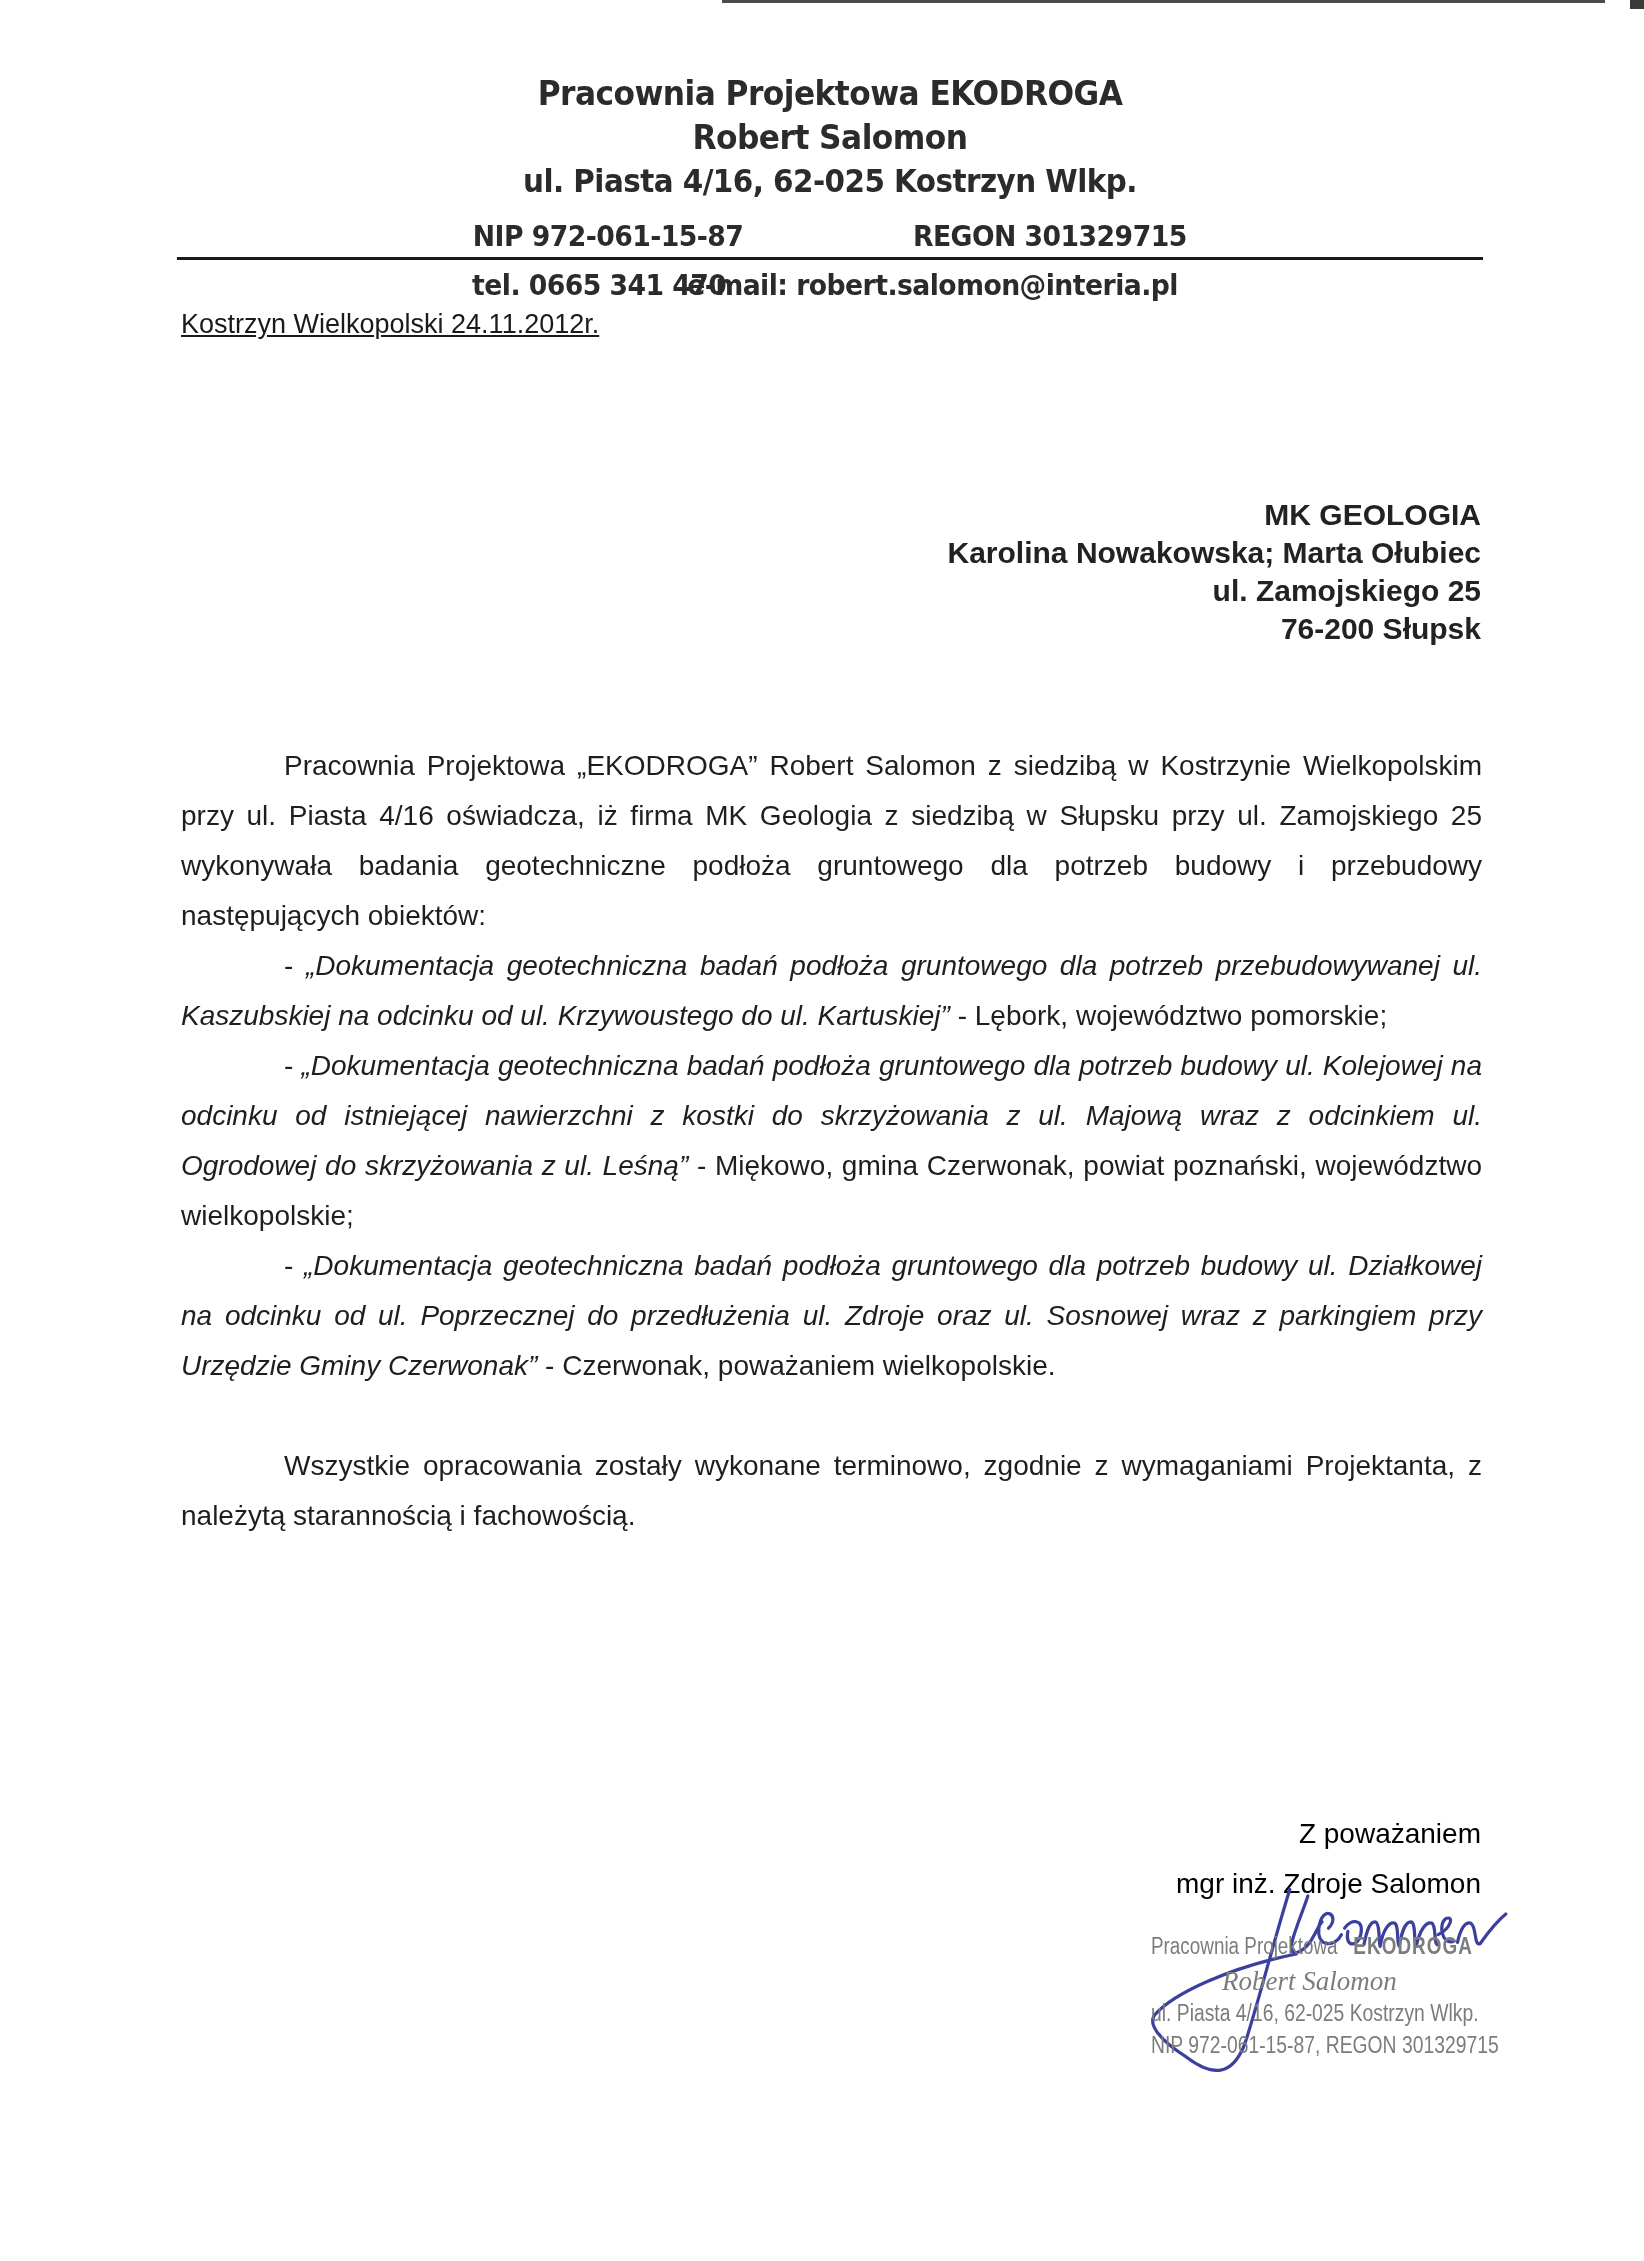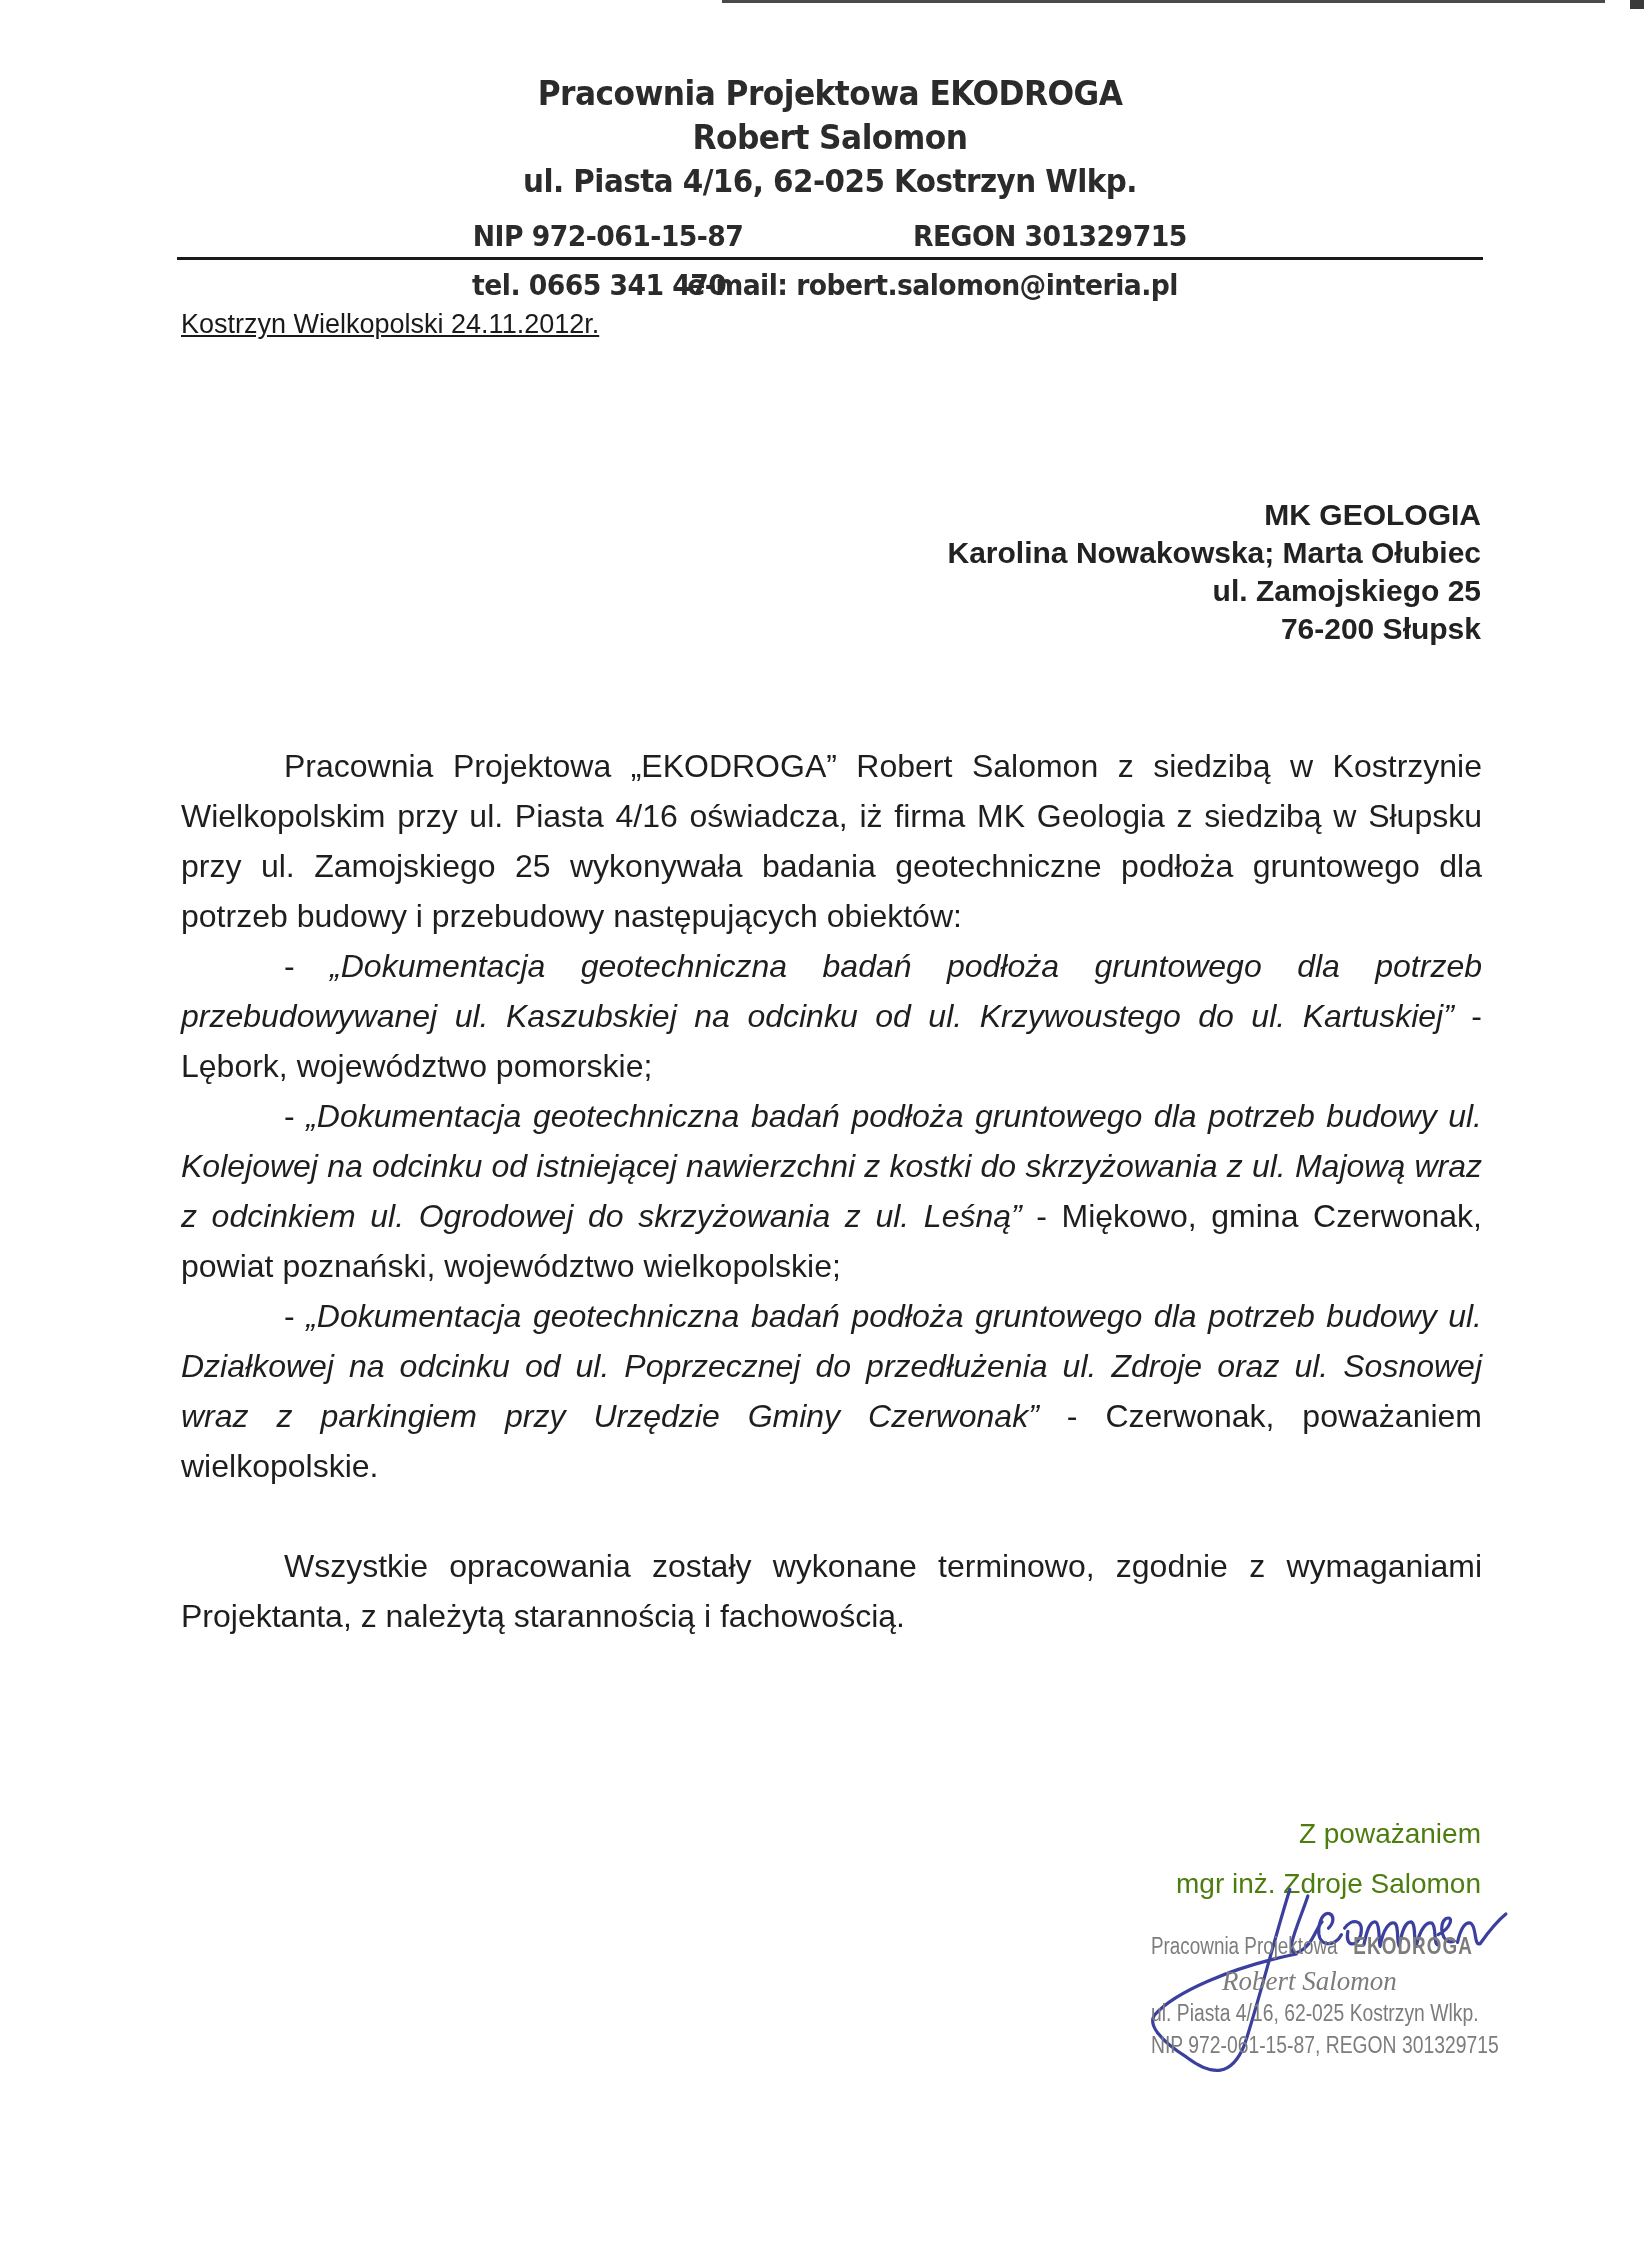--- a/index.html
+++ b/index.html
@@ -13,27 +13,27 @@
   .lh-owner { font-size:34px; line-height:43px; }
   .lh-addr { font-size:32px; line-height:45px; }
   .lh-ids { position:relative; height:34px; margin-top:15px; font-size:29px; }
   .lh-ids span { position:absolute; top:0; }
   .lh-rule { position:absolute; left:177px; top:257px; width:1306px; height:2.6px; background:#1a1a1a; }
 
   .date { position:absolute; left:181px; top:309px; font-size:27px;text-decoration:underline; }
 
   .recipient { position:absolute; right:163px; top:496px; text-align:right; font-weight:bold; font-size:30px; line-height:38px; color:#222; }
 
-  .body { position:absolute; left:181px; top:741px; width:1301px; font-size:32px; line-height:50px; text-align:justify; color:#1e1e1e; }
+  .body { position:absolute; left:181px; top:741px; width:1301px; font-size:28px; line-height:50px; text-align:justify; color:#1e1e1e; }
   .body p { margin:0; }
   .indent { text-indent:103px; }
   .item-title { font-style:italic; }
   .closing { margin-top:50px !important; }
 
-  .sign { position:absolute; right:163px; top:1809px; text-align:right; font-size:28px; line-height:50px; color:#4d7c0f; }
+  .sign { position:absolute; right:163px; top:1809px; text-align:right; font-size:28px; line-height:50px; color:#000000; }
   .signature-svg { position:absolute; left:1135px; top:1883px; }
 
   .stamp { position:absolute; left:1151px; top:1928px; width:361px; color:#7c7c7c; font-family:"Liberation Sans", sans-serif; }
   .stamp .s1 { font-size:23px; line-height:37px; transform:scaleX(.82); transform-origin:left; white-space:nowrap; }
   .stamp .s1 b { font-weight:bold; letter-spacing:1.3px; }
   .stamp .s2 { font-family:"Liberation Serif", serif; font-style:italic; font-size:27px; line-height:32px; padding-left:71px; }
   .stamp .s3 { font-size:23px; line-height:32px; transform:scaleX(.84); transform-origin:left; white-space:nowrap; }
   .stamp .s4 { font-size:23px; line-height:32px; transform:scaleX(.84); transform-origin:left; white-space:nowrap; }
 </style>
 </head>

